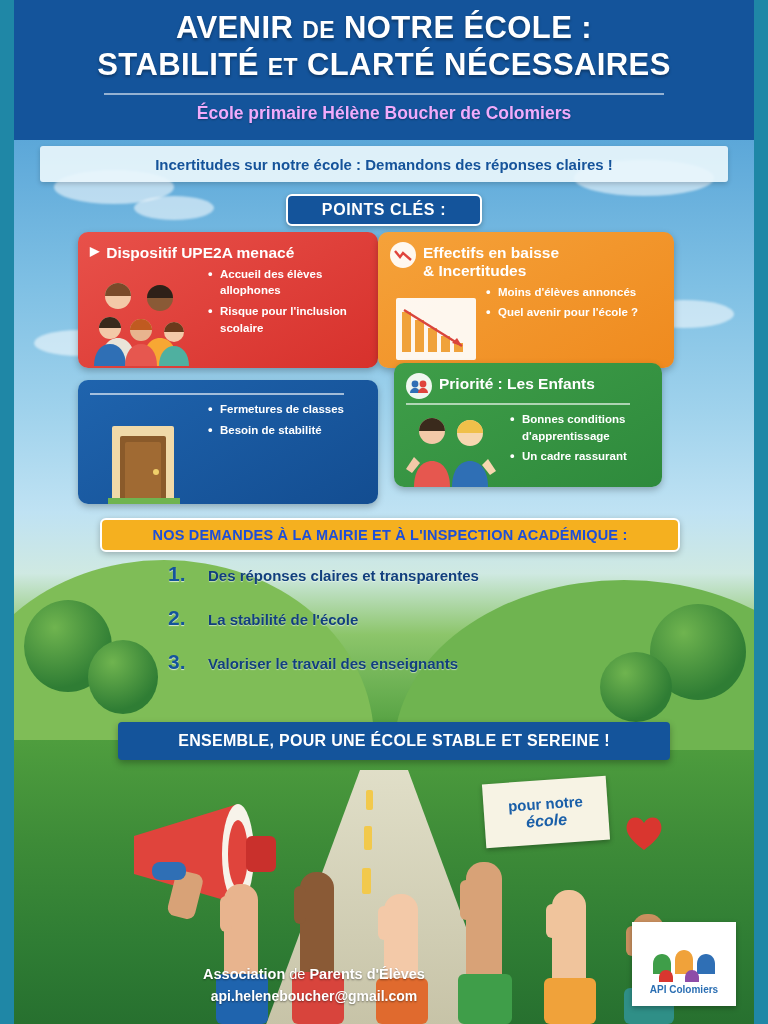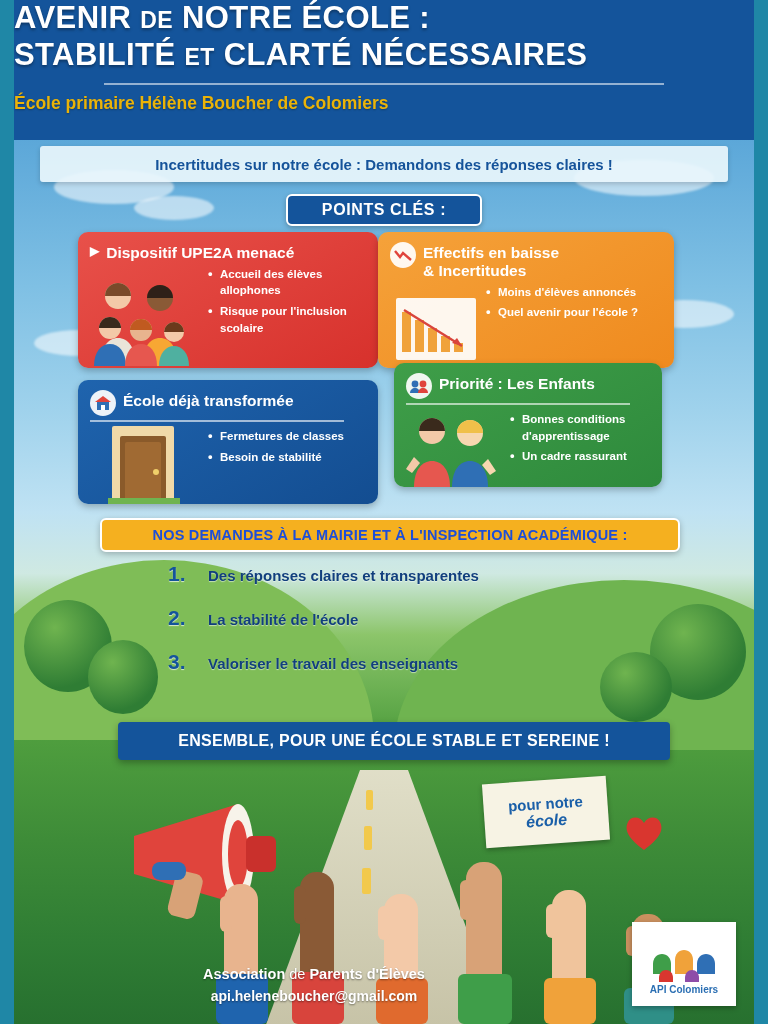--- a/index.html
+++ b/index.html
@@ -32,30 +32,32 @@
     position: absolute; border-radius: 50% 50% 0 0 / 100% 100% 0 0;
   }
   .tree {
     position: absolute; border-radius: 50%;
     background: radial-gradient(circle at 35% 30%, #6fb44f, #2f7d34 70%);
   }
   
   .header {
     position: absolute; left: 14px; top: 0; width: 740px; height: 140px;
     background: #14549b;
+    text-align: center;
+    padding-top: 10px;
   }
   .header h1 {
     color: #fff; font-size: 31px; font-weight: 800; letter-spacing: .4px;
     line-height: 1.18; text-transform: uppercase;
     text-shadow: 0 2px 3px rgba(0,0,0,.35);
   }
   .header h1 .lc { font-size: 23px; font-weight: 700; text-transform: uppercase; }
   .rule { width: 560px; height: 2px; background: rgba(255,255,255,.55); margin: 10px auto 8px; }
   .header h2 {
-    color: #eab308; font-size: 17.5px; font-weight: 700;
+    color: #f0abfc; font-size: 17.5px; font-weight: 700;
     text-shadow: 0 1px 2px rgba(0,0,0,.3);
   }
   
   .subband {
     position: absolute; left: 40px; top: 146px; width: 688px; height: 36px;
     background: rgba(233,246,252,.92);
     border-radius: 3px;
     display: flex; align-items: center; justify-content: center;
     box-shadow: 0 2px 5px rgba(0,0,0,.18);
   }
@@ -256,30 +258,20 @@
         <polyline points="12,14 70,50" fill="none" stroke="#d9453c" stroke-width="2.4"></polyline>
         <polygon points="70,50 60,47 65,42" fill="#d9453c"></polygon>
       </svg>
       <ul>
         <li>Moins d'élèves annoncés</li>
         <li>Quel avenir pour l'école ?</li>
       </ul>
     </div>
 
     <div class="card blue">
-      <h3>
-        <span class="ibadge">
-          <svg width="18" height="16" viewBox="0 0 18 16">
-              <polygon points="9,1 17,7 1,7" fill="#e0443c"></polygon>
-              <rect x="3" y="7" width="12" height="8" fill="#2f6fb5"></rect>
-              <rect x="7" y="10" width="4" height="5" fill="#fff"></rect>
-            </svg>
-        </span>
-        <span class="txt">École déjà transformée</span>
-      </h3>
       <div class="underline"></div>
       <svg class="art school" viewBox="0 0 104 84">
         <rect x="20" y="6" width="62" height="78" fill="#f0d9a8" rx="2"></rect>
         <rect x="28" y="16" width="46" height="68" fill="#8a5a2a" rx="2"></rect>
         <rect x="33" y="22" width="36" height="58" fill="#a06a33" rx="2"></rect>
         <circle cx="64" cy="52" r="3" fill="#f0cf6a"></circle>
         <rect x="16" y="78" width="72" height="6" fill="#6fb450"></rect>
       </svg>
       <ul>
         <li>Fermetures de classes</li>

